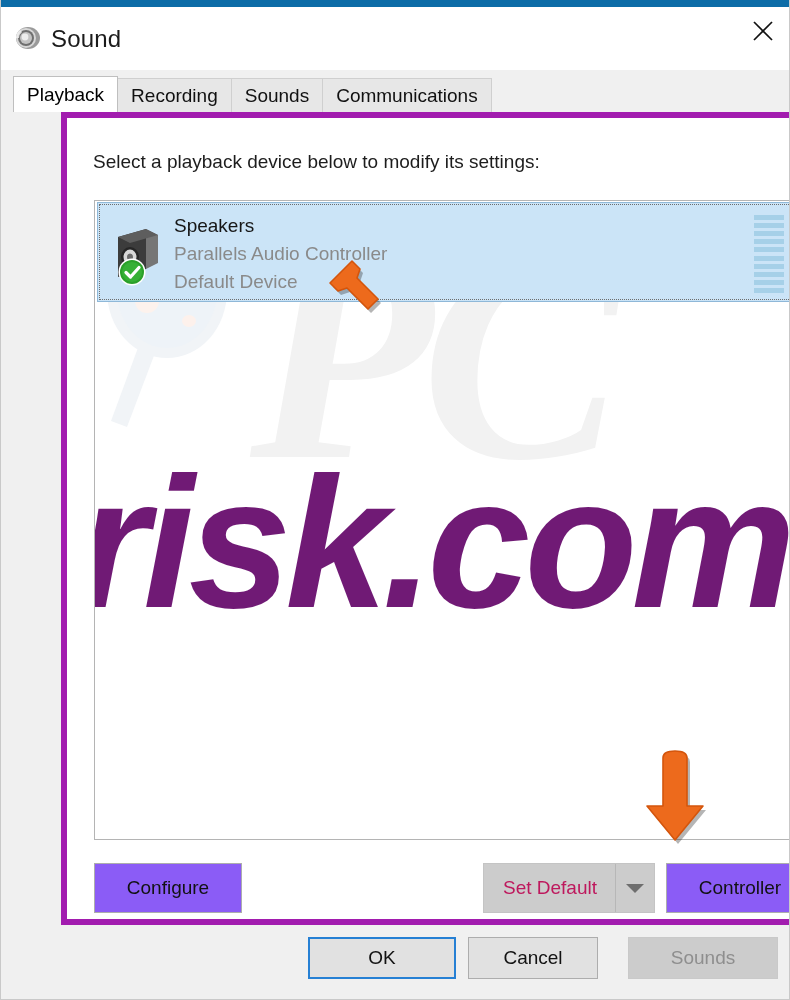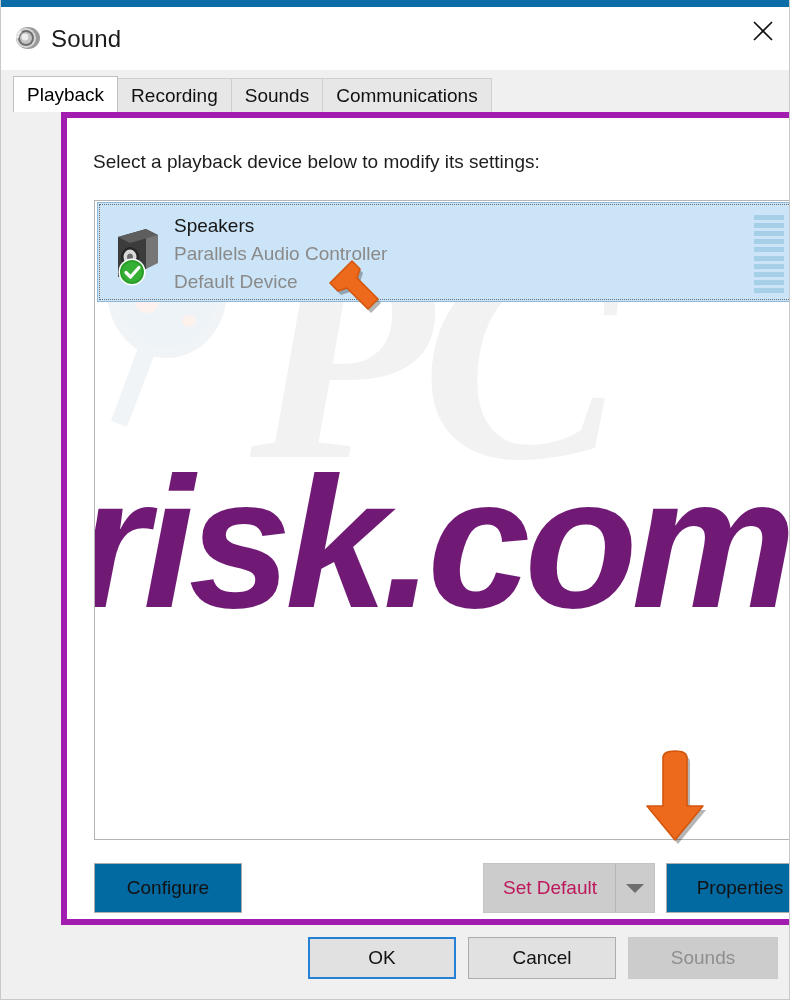--- a/index.html
+++ b/index.html
@@ -203,21 +203,21 @@
     justify-content: space-between;
   }
   .meter-seg {
     width: 30px; height: 5px;
     background: #a6d0e8;
   }
 
   
   .btn {
     position: absolute;
-    background: #0369a1;
+    background: #8b5cf6;
     border: 1px solid #adadad;
     font-size: 19px;
     color: #121212;
     display: flex;
     align-items: center;
     justify-content: center;
     cursor: default;
     font-family: "Liberation Sans", sans-serif;
   }
   .btn.disabled {
@@ -258,21 +258,21 @@
     color: #121212;
     display: flex;
     align-items: center;
     justify-content: center;
     cursor: default;
   }
   #ok-button {
     left: 307px; top: 937px; width: 148px;
     border: 2px solid #2680d4;
   }
-  #cancel-button { left: 467px; top: 937px; width: 148px; }
+  #cancel-button { left: 467px; top: 937px; width: 130px; }
   #apply-button {
     left: 627px; top: 937px; width: 150px;
     background: #cccccc; border-color: #c9c9c9; color: #8e8e8e;
   }
 
   
   #arrow-cursor {
     position: absolute;
     left: 322px; top: 252px;
     width: 82px; height: 82px;
@@ -400,21 +400,21 @@
     <div class="btn disabled" id="setdefault-button">
       <span id="setdefault-label">Set Default</span>
       <span id="setdefault-split">
         <svg width="20" height="12" viewBox="0 0 20 12">
           <polygon points="1,2 19,2 10,11" fill="#6e6e6e"></polygon>
         </svg>
       </span>
     </div>
 
     <div class="btn" id="properties-button">
-      <span>Properties</span>
+      <span>Controller</span>
     </div>
   </div>
 
   <div class="dlgbtn" id="ok-button">
     <span>OK</span>
   </div>
   <div class="dlgbtn" id="cancel-button">
     <span>Cancel</span>
   </div>
   <div class="dlgbtn" id="apply-button">

